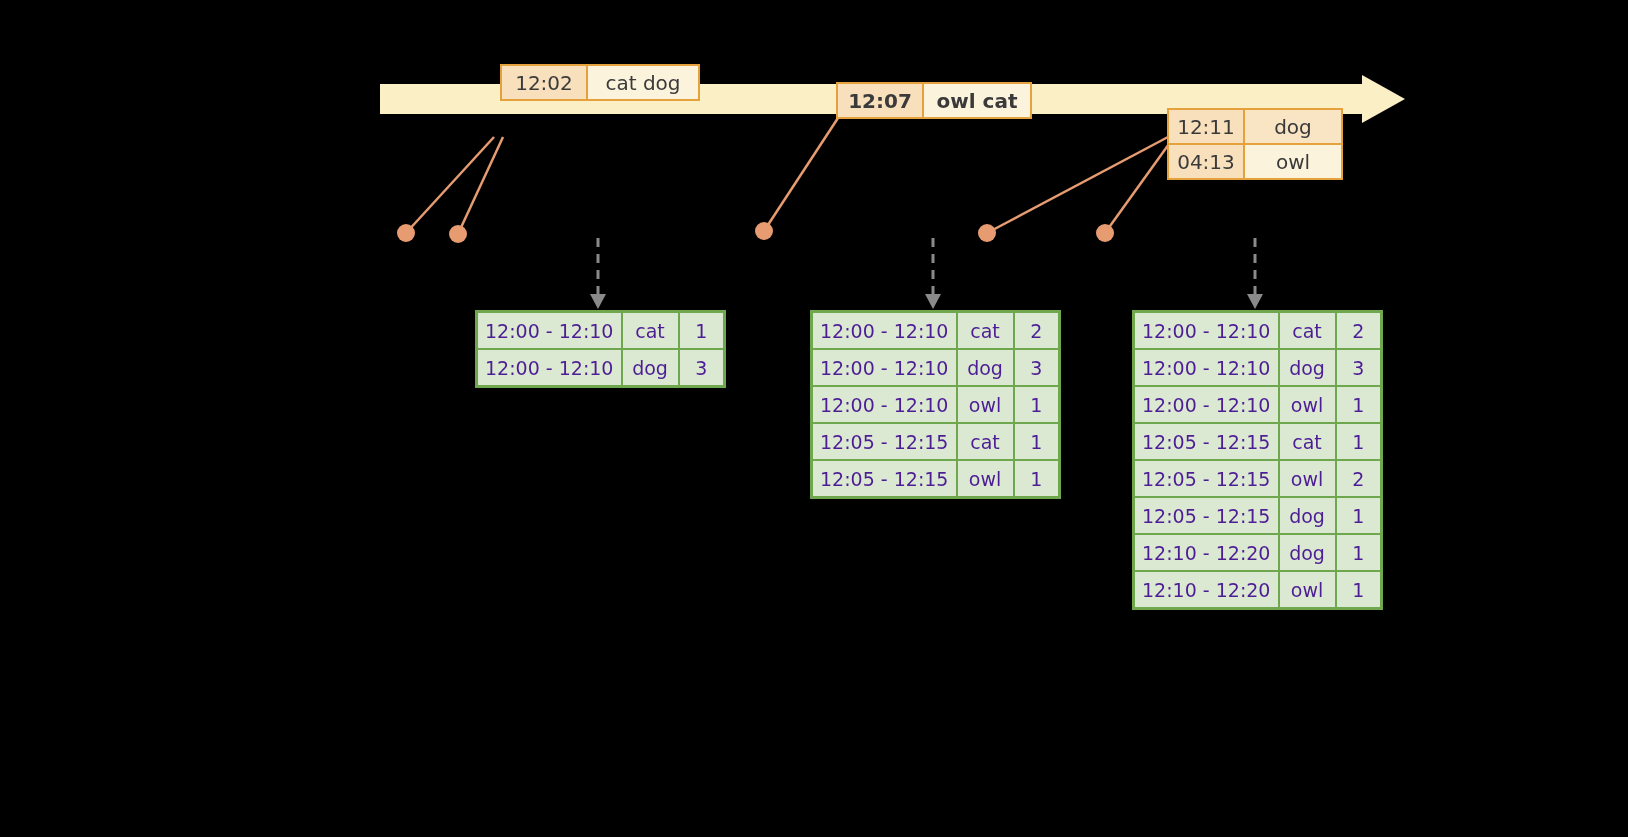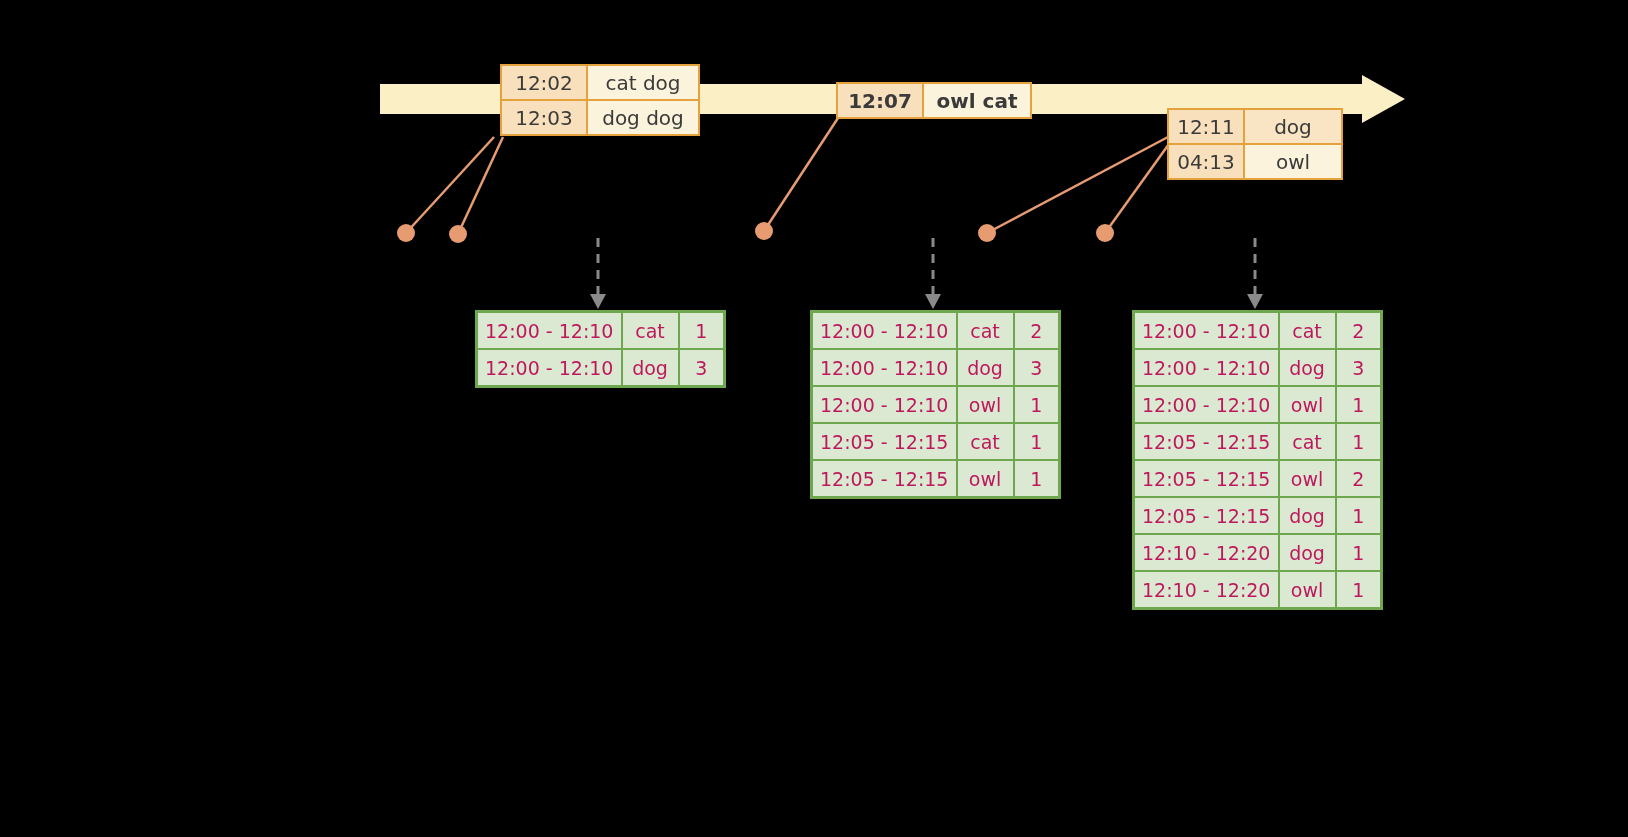--- a/index.html
+++ b/index.html
@@ -47,21 +47,21 @@
   .rt {
     border: 3px solid #6FA74F;
   }
   .rt td {
     border: 2px solid #6FA74F;
     height: 35px;
     padding: 0;
     text-align: center;
     vertical-align: middle;
     font-size: 19px;
-    color: #be185d;
+    color: #4c1d95;
     background: #DCE9D2;
     white-space: nowrap;
   }
 </style>
 </head>
 <body>
 
 <div class="canvas">
 
   <svg class="layer" width="1628" height="837">
@@ -98,24 +98,20 @@
   <table class="et" style="left:500px; top:64px;">
     <colgroup>
         <col style="width:86px;">
         <col style="width:112px;">
       </colgroup>
     <tbody>
         <tr>
       <td class="c-time">12:02</td>
       <td class="c-words">cat dog</td>
     </tr>
-    <tr>
-      <td class="c-time">12:03</td>
-      <td class="c-words">dog dog</td>
-    </tr>
   </tbody>
     </table>
 
   <table class="et" style="left:836px; top:82px;font-weight:bold;">
     <colgroup>
         <col style="width:86px;">
         <col style="width:108px;">
       </colgroup>
     <tbody>
         <tr>

